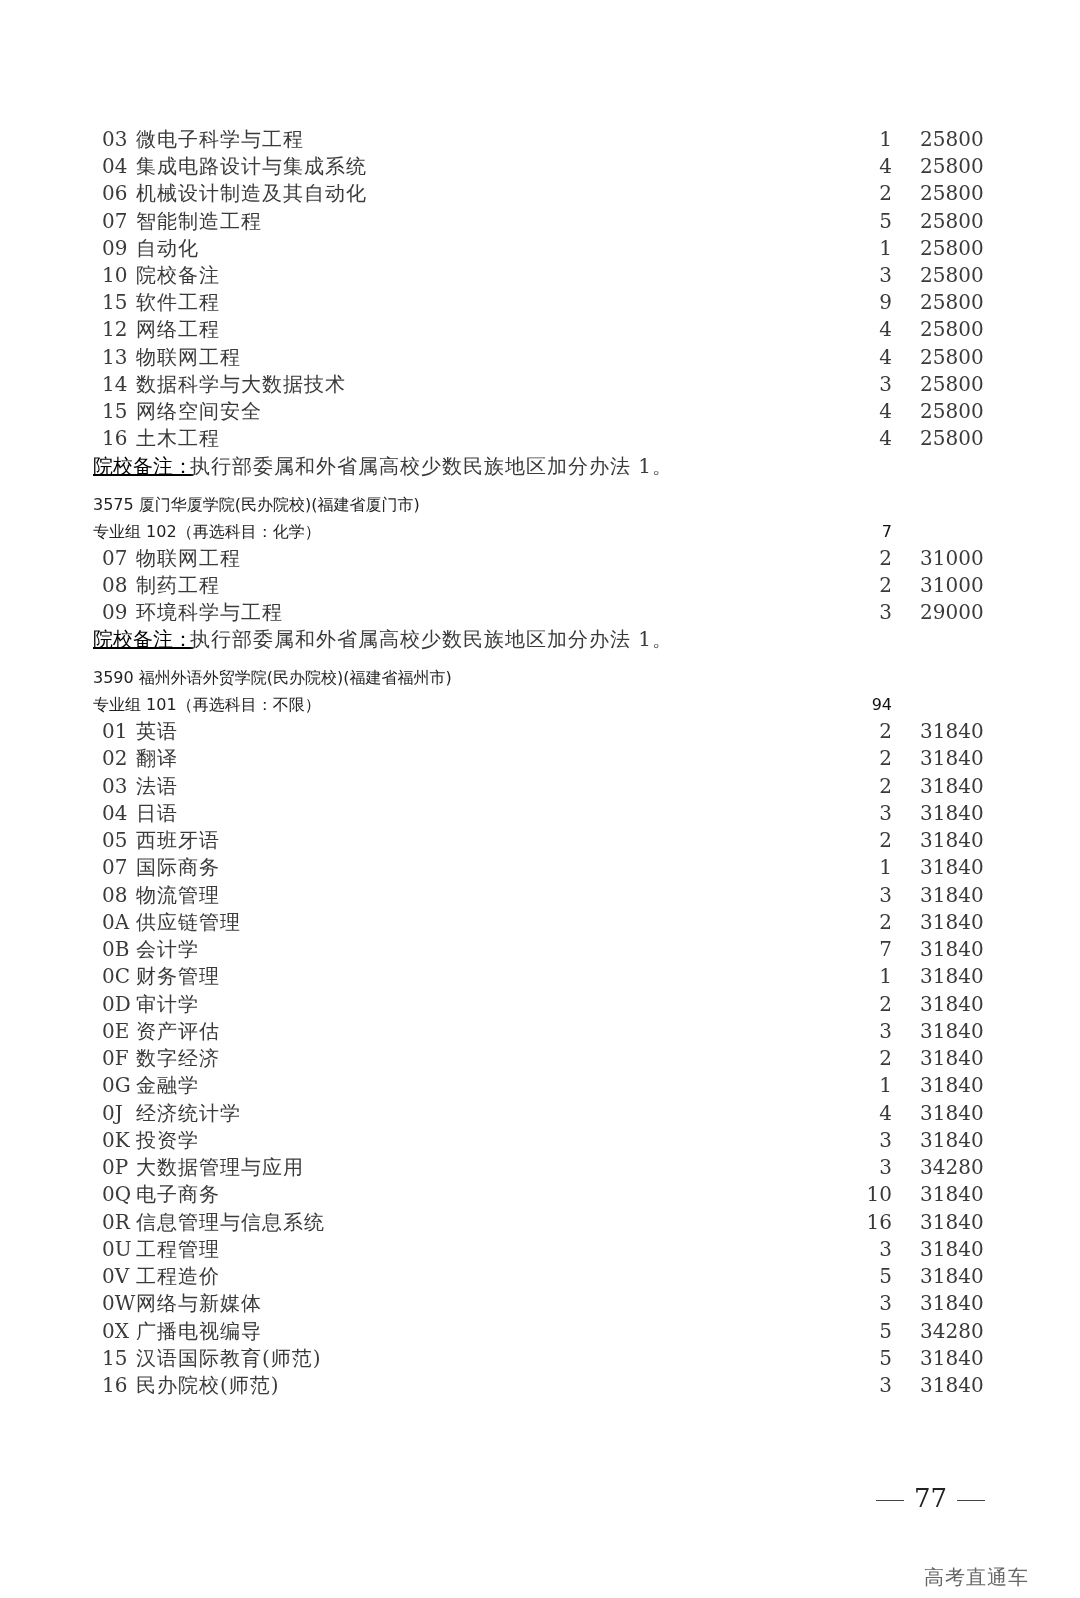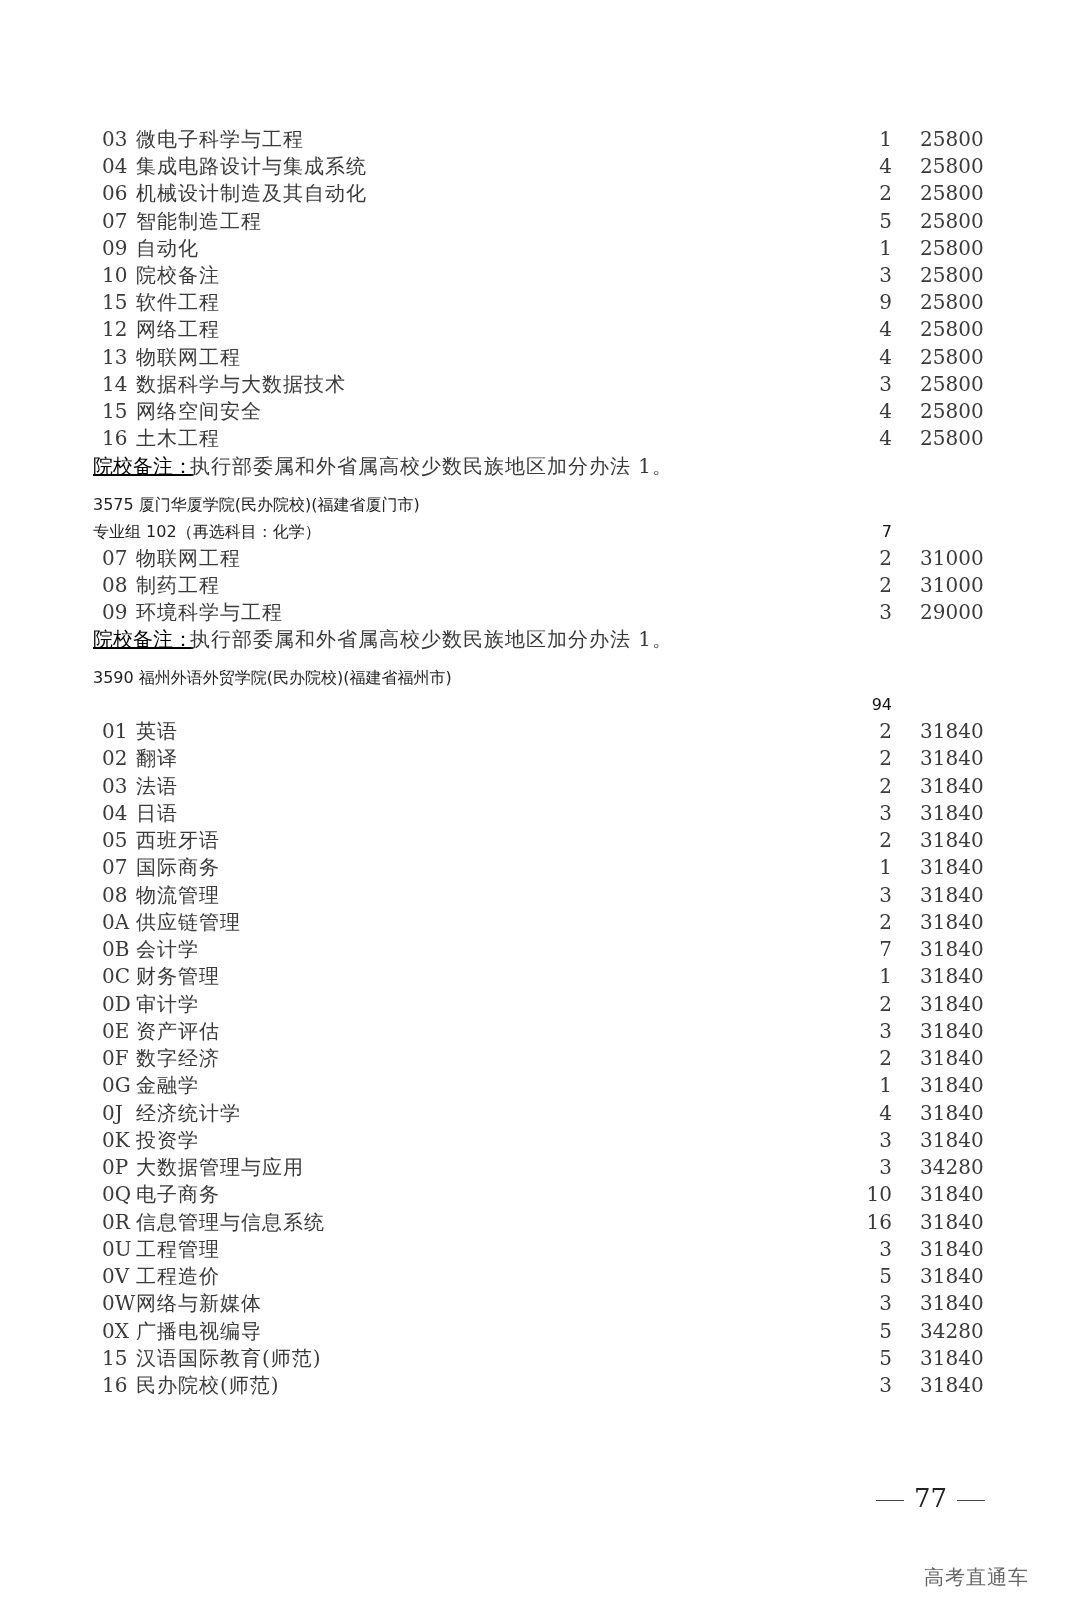--- a/index.html
+++ b/index.html
@@ -128,20 +128,21 @@
       <span class="fee">29000</span>
     </div>
     <div class="row note" style="top:626px">
       <span class="label">院校备注：</span>
       <span class="text">执行部委属和外省属高校少数民族地区加分办法 1。</span>
     </div>
     <div class="row hdr" style="top:664px">
       <span class="title">3590  福州外语外贸学院(民办院校)(福建省福州市)</span>
     </div>
     <div class="row hdr" style="top:691px">
+      <span class="title">专业组 101（再选科目：不限）</span>
       <span class="cnt">94</span>
     </div>
     <div class="row" style="top:718px">
       <span class="code">01</span>
       <span class="name">英语</span>
       <span class="cnt">2</span>
       <span class="fee">31840</span>
     </div>
     <div class="row" style="top:745.25px">
       <span class="code">02</span>

